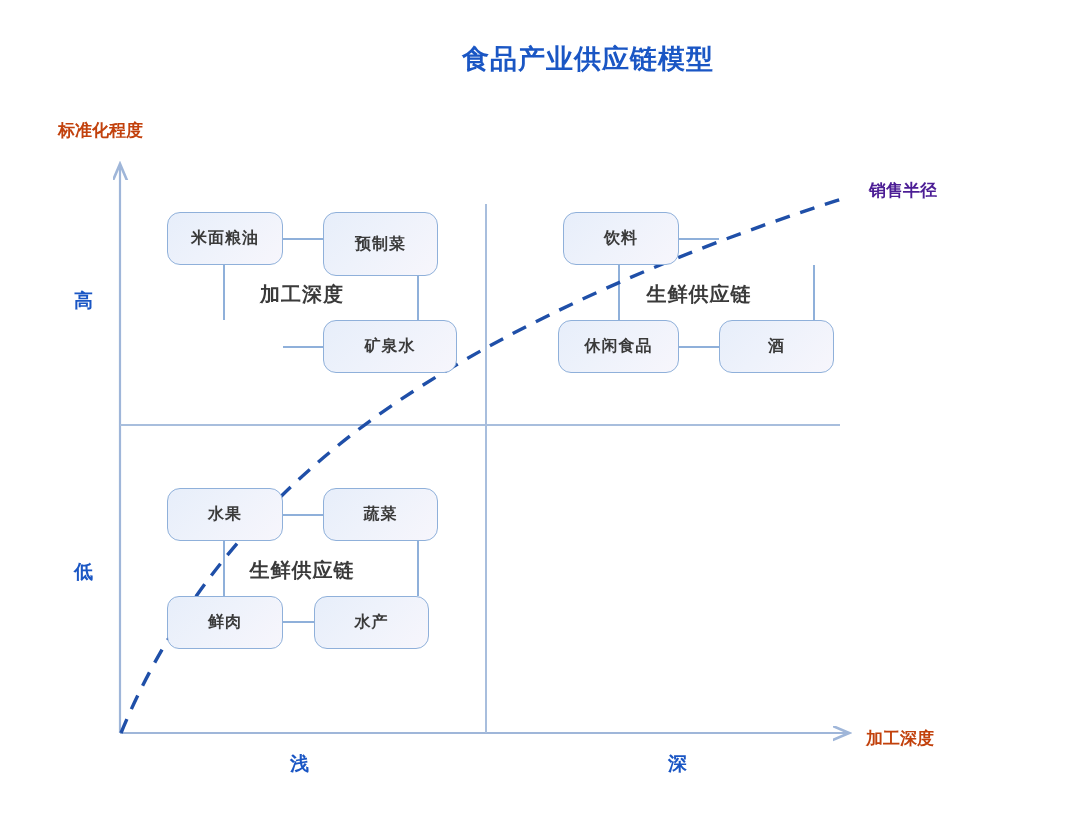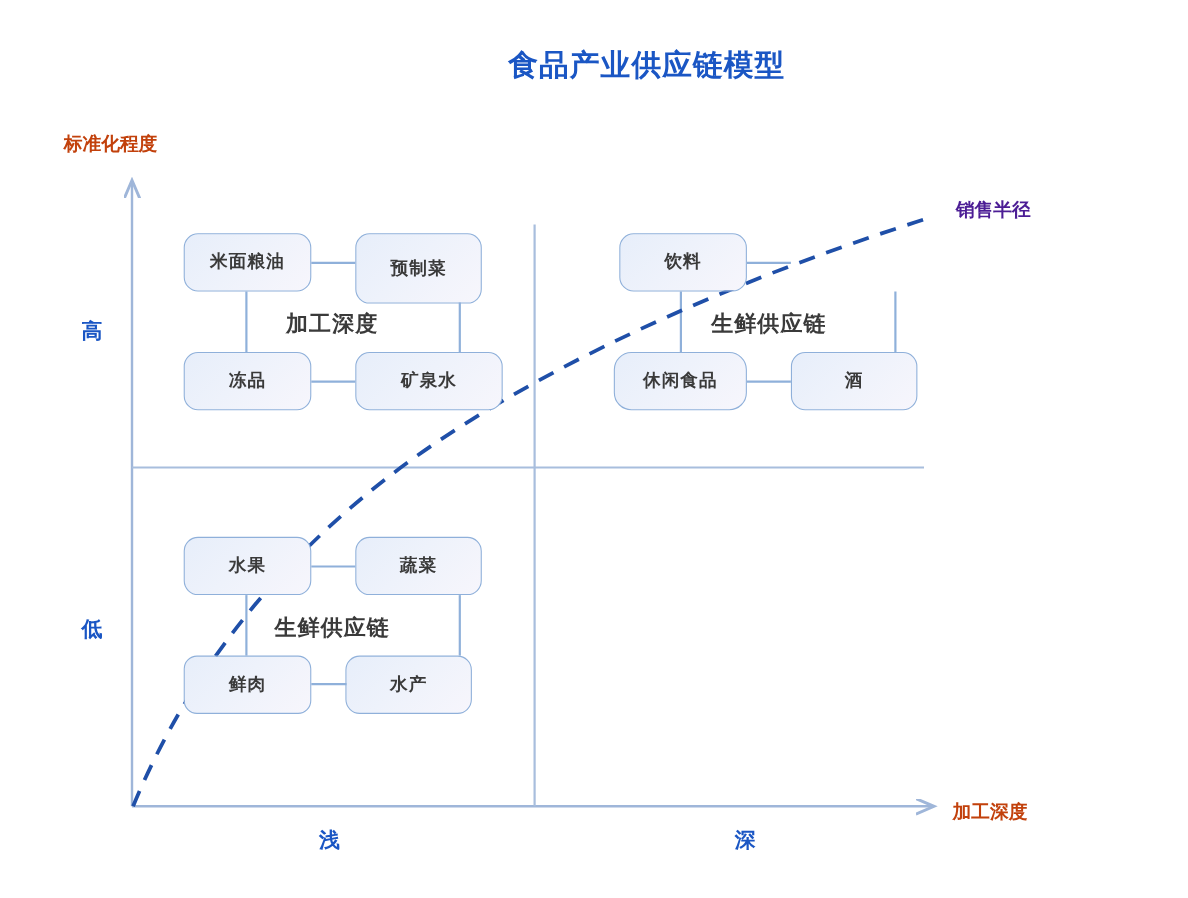--- a/index.html
+++ b/index.html
@@ -158,26 +158,25 @@
 
   <div class="tick-label" id="tick-high">高</div>
   <div class="tick-label" id="tick-low">低</div>
   <div class="tick-label" id="tick-shallow">浅</div>
   <div class="tick-label" id="tick-deep">深</div>
 
   <div class="curve-label">销售半径</div>
 
   <div class="node" style="left:167px; top:212px; width:116px; height:53px;">米面粮油</div>
   <div class="node" style="left:323px; top:212px; width:115px; height:64px;">预制菜</div>
-  <div class="node" style="left:167px; top:320px; width:116px; height:53px;">冻品</div>
   <div class="node" style="left:323px; top:320px; width:134px; height:53px;">矿泉水</div>
   <div class="group-label" style="left:237px; top:281px; width:130px;">加工深度</div>
 
   <div class="node" style="left:563px; top:212px; width:116px; height:53px;">饮料</div>
-  <div class="node" style="left:558px; top:320px; width:121px; height:53px;border-radius:16px;">休闲食品</div>
+  <div class="node" style="left:558px; top:320px; width:121px; height:53px;">休闲食品</div>
   <div class="node" style="left:719px; top:320px; width:115px; height:53px;">酒</div>
   <div class="group-label" style="left:634px; top:281px; width:130px;">生鲜供应链</div>
 
   <div class="node" style="left:167px; top:488px; width:116px; height:53px;">水果</div>
   <div class="node" style="left:323px; top:488px; width:115px; height:53px;">蔬菜</div>
   <div class="node" style="left:167px; top:596px; width:116px; height:53px;border-radius:12px;">鲜肉</div>
   <div class="node" style="left:314px; top:596px; width:115px; height:53px;">水产</div>
   <div class="group-label" style="left:237px; top:557px; width:130px;">生鲜供应链</div>
 
 </div>

